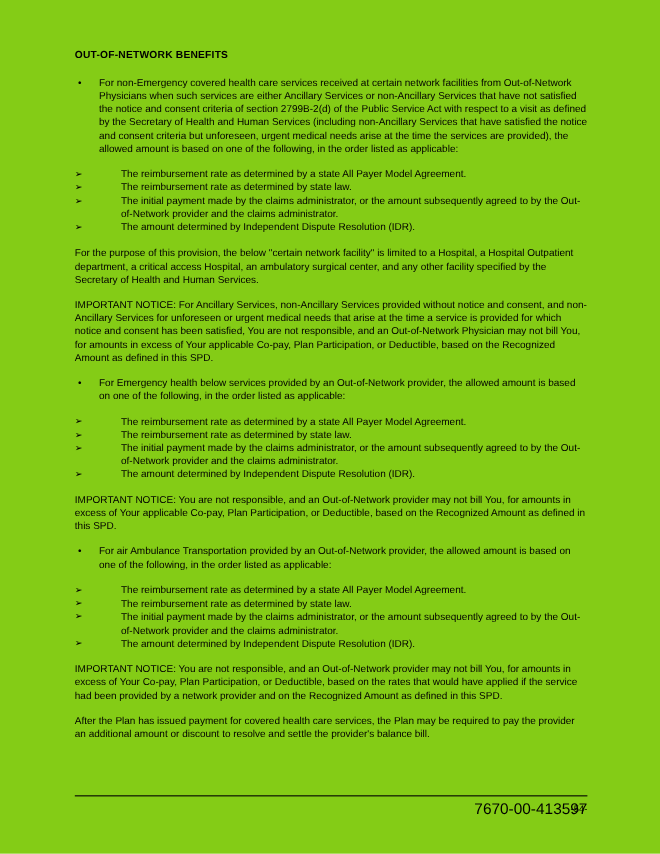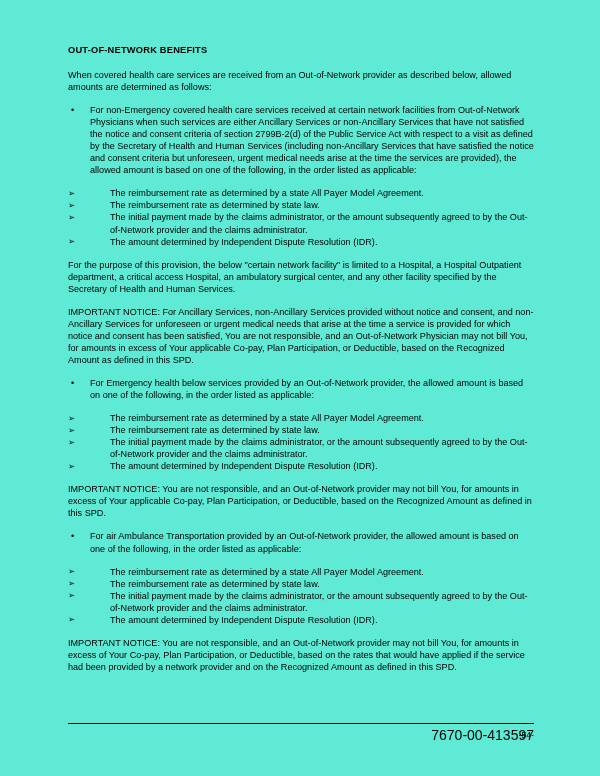--- a/index.html
+++ b/index.html
@@ -14,21 +14,21 @@
     color: #000000;
     position: relative;
     overflow: hidden;
   }
   .page {
     position: absolute;
     left: 0;
     top: 0;
     width: 600px;
     height: 776px;
-    background: #5eead4;
+    background: #84cc16;
   }
   .content {
     position: absolute;
     left: 68px;
     top: 44px;
     width: 466px;
   }
   .doc-heading {
     font-size: 9.3px;
     font-weight: bold;
@@ -122,21 +122,20 @@
 </style>
 </head>
 <body>
 
 <div class="page">
 
   <div class="content">
 
     <h1 class="doc-heading">OUT-OF-NETWORK BENEFITS</h1>
 
-    <p class="para">When covered health care services are received from an Out-of-Network provider as described below, allowed amounts are determined as follows:</p>
 
     <ul class="bullets">
       <li class="bullet-item">
         <span class="dot">•</span>
         <span class="bullet-text">For non-Emergency covered health care services received at certain network facilities from Out-of-Network Physicians when such services are either Ancillary Services or non-Ancillary Services that have not satisfied the notice and consent criteria of section 2799B-2(d) of the Public Service Act with respect to a visit as defined by the Secretary of Health and Human Services (including non-Ancillary Services that have satisfied the notice and consent criteria but unforeseen, urgent medical needs arise at the time the services are provided), the allowed amount is based on one of the following, in the order listed as applicable:</span>
       </li>
     </ul>
 
     <ul class="subs">
       <li class="sub-item">
@@ -216,20 +215,21 @@
       <li class="sub-item">
         <span class="arrow">➢</span>
         <span>The amount determined by Independent Dispute Resolution (IDR).</span>
       </li>
     </ul>
 
     <div class="block-gap"></div>
 
     <p class="para notice"><span class="notice-label">IMPORTANT NOTICE:</span><span> You are not responsible, and an Out-of-Network provider may not bill You, for amounts in excess of Your Co-pay, Plan Participation, or Deductible, based on the rates that would have applied if the service had been provided by a network provider and on the Recognized Amount as defined in this SPD.</span></p>
 
+    <p class="para">After the Plan has issued payment for covered health care services, the Plan may be required to pay the provider an additional amount or discount to resolve and settle the provider's balance bill.</p>
 
   </div>
 
   <div class="footer-rule"></div>
 
   <div class="footer-row">
     <div class="page-number">-54-</div>
     <div class="doc-code">7670-00-413597</div>
   </div>
 

